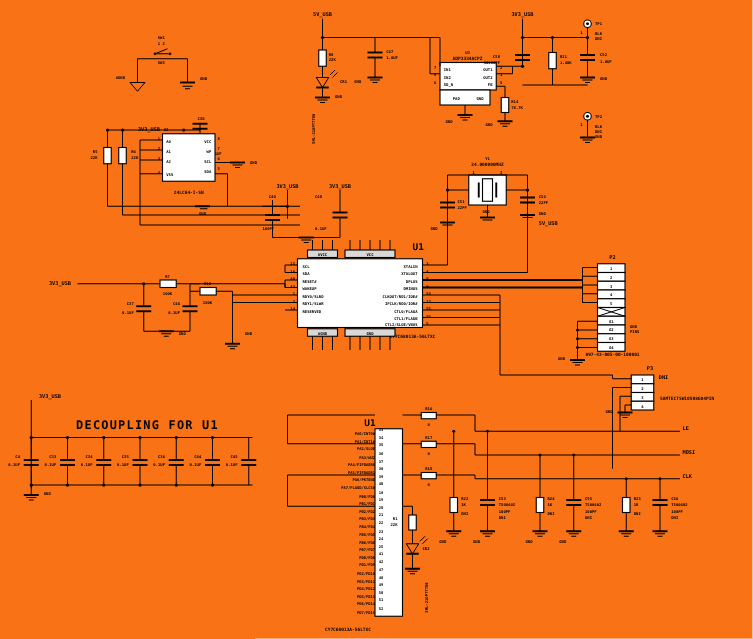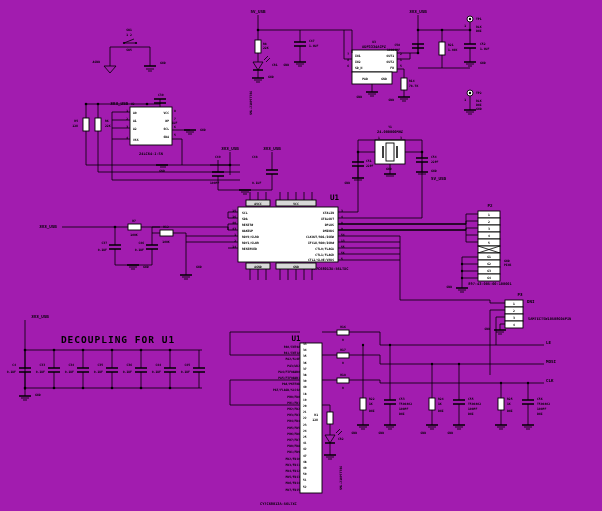--- a/index.html
+++ b/index.html
@@ -1,17 +1,17 @@
 <!DOCTYPE html>
 <html><head>
 <meta charset="utf-8">
 <style>
   html,body{margin:0;padding:0;background:#ffffff;}
   body{width:602px;height:511px;font-family:"DejaVu Sans Mono",monospace;}
-  #sheet{position:relative;width:602px;height:511px;overflow:hidden;background:#a21caf;}
+  #sheet{position:relative;width:602px;height:511px;overflow:hidden;background:#f97316;}
   svg{position:absolute;left:0;top:0;}
   .t{font-family:"DejaVu Sans Mono",monospace;font-weight:bold;fill:#000;}
   .t3{font-size:3.1px;}
   .t35{font-size:3.6px;}
   .t4{font-size:4.2px;}
   .t7{font-size:7.5px;}
   .t9{font-size:9.5px;letter-spacing:1px;}
   .ln{stroke:#000;stroke-width:0.8;fill:none;}
   .lnb{stroke:#000;stroke-width:1.5;fill:none;}
   .bx{stroke:#000;stroke-width:0.9;fill:#fff;}

